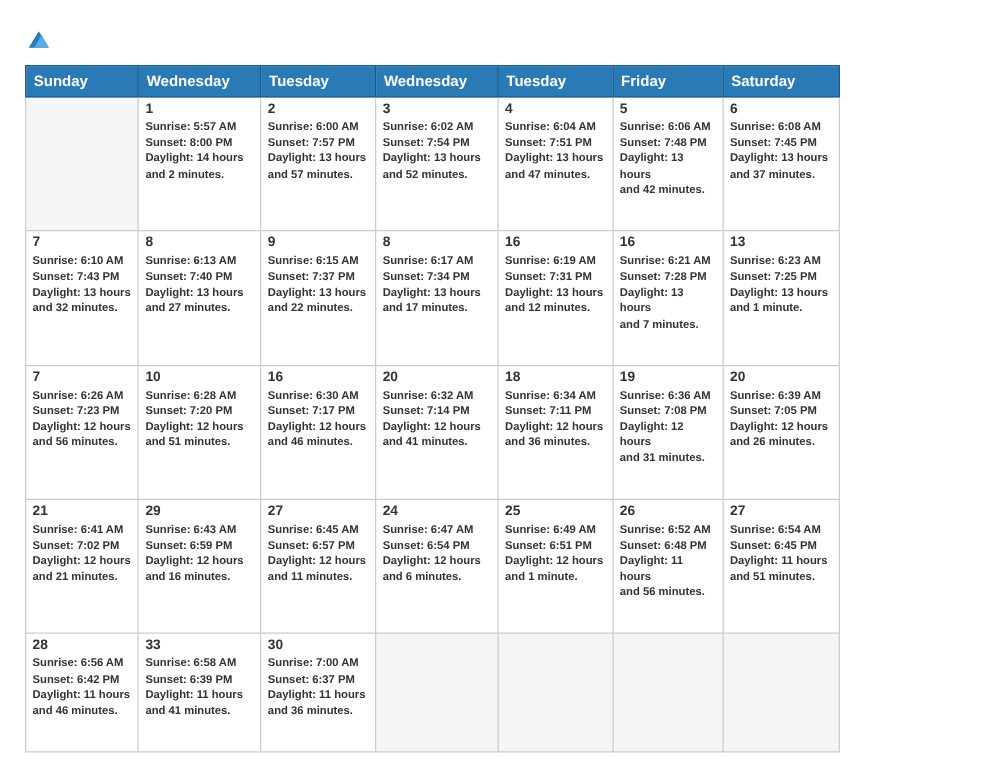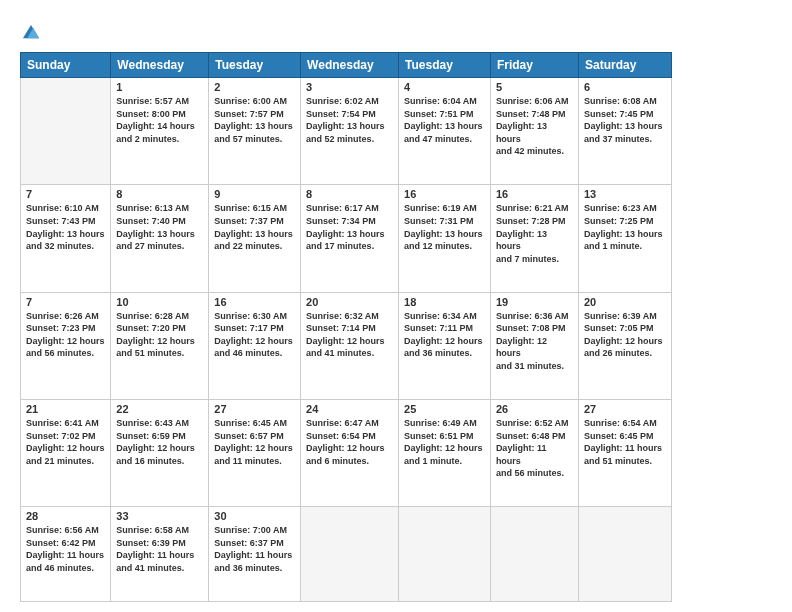--- a/index.html
+++ b/index.html
@@ -225,21 +225,21 @@
             <span class="day-num">20</span>
             <div class="day-info">Sunrise: 6:39 AM<br>Sunset: 7:05 PM<br>Daylight: 12 hours<br>and 26 minutes.</div>
           </td>
         </tr>
         <tr>
           <td>
             <span class="day-num">21</span>
             <div class="day-info">Sunrise: 6:41 AM<br>Sunset: 7:02 PM<br>Daylight: 12 hours<br>and 21 minutes.</div>
           </td>
           <td>
-            <span class="day-num">22</span>
+            <span class="day-num">29</span>
             <div class="day-info">Sunrise: 6:43 AM<br>Sunset: 6:59 PM<br>Daylight: 12 hours<br>and 16 minutes.</div>
           </td>
           <td>
             <span class="day-num">27</span>
             <div class="day-info">Sunrise: 6:45 AM<br>Sunset: 6:57 PM<br>Daylight: 12 hours<br>and 11 minutes.</div>
           </td>
           <td>
             <span class="day-num">24</span>
             <div class="day-info">Sunrise: 6:47 AM<br>Sunset: 6:54 PM<br>Daylight: 12 hours<br>and 6 minutes.</div>
           </td>

